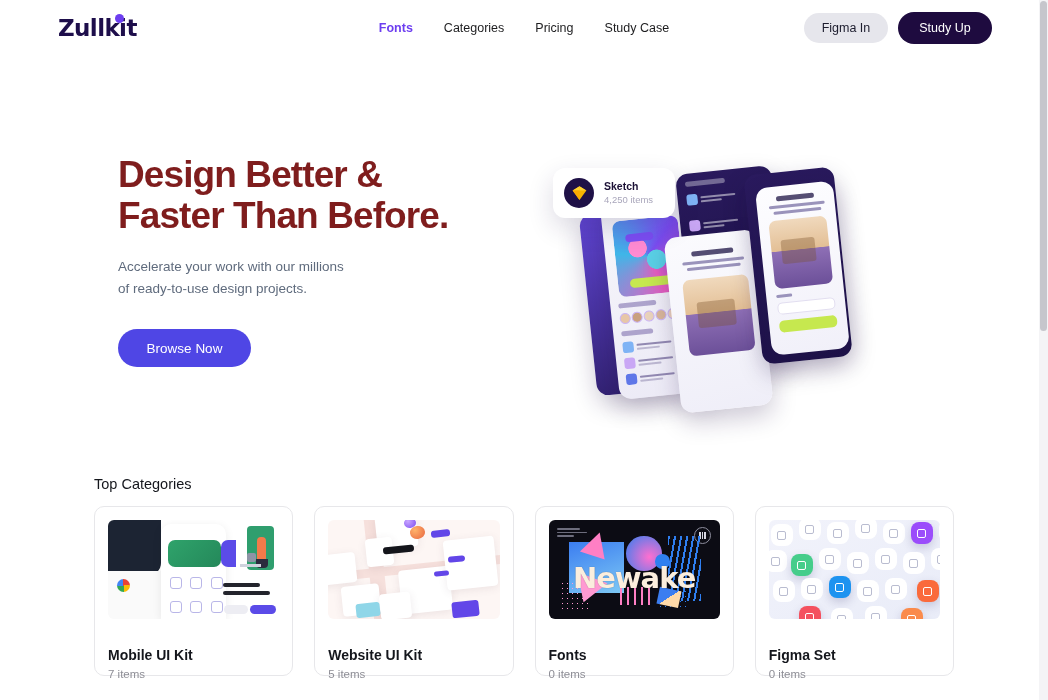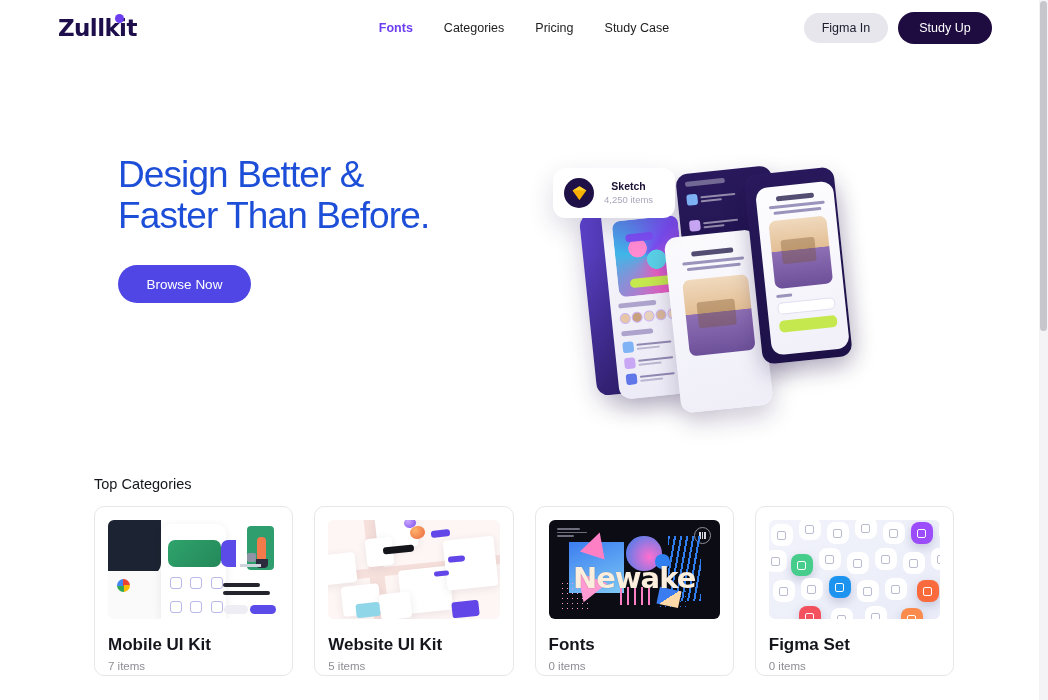--- a/index.html
+++ b/index.html
@@ -83,22 +83,22 @@
   .hero {
     display: flex;
     height: 420px;
     padding: 0 0 0 118px;
     position: relative;
   }
   .hero-left { padding-top: 98px; width: 430px; }
   .hero-title {
     font-size: 37px;
     line-height: 41px;
-    font-weight: 400;
-    color: #1d4ed8;
+    font-weight: 700;
+    color: #7f1d1d;
     letter-spacing: -0.9px;
     font-family: "Liberation Sans", sans-serif;
   }
   .hero-sub {
     margin-top: 20px;
     font-size: 13.5px;
     line-height: 22px;
     color: #5f6b7d;
   }
   .btn-browse {
@@ -216,21 +216,21 @@
   .chip {
     position: absolute;
     background: #fff;
     border-radius: 12px;
     box-shadow: 0 10px 26px rgba(40,25,80,.16);
     display: flex;
     align-items: center;
     gap: 10px;
     padding: 10px 22px 10px 11px;
   }
-  .chip-sketch { left: 8px; top: 27px; text-align: center; }
+  .chip-sketch { left: 8px; top: 27px; }
   .chip-figma { left: 186px; top: 215px; }
   .chip-ic {
     width: 30px; height: 30px; border-radius: 50%;
     background: #1f1147;
     display: flex; align-items: center; justify-content: center;
     flex-shrink: 0;
   }
   .chip-name { font-size: 10.5px; font-weight: 700; color: #1b1035; line-height: 13px; }
   .chip-count { font-size: 9.5px; color: #a9a6bb; line-height: 13px; }
 
@@ -255,24 +255,24 @@
     cursor: pointer;
     height: 170px;
   }
   .thumb {
     height: 99px;
     border-radius: 6px;
     overflow: hidden;
     position: relative;
   }
   .cat-name {
-    font-size: 17px;
+    font-size: 14px;
     font-weight: 700;
     color: #14161c;
-    margin-top: 16px;
+    margin-top: 28px;
   }
   .cat-count { font-size: 11.5px; color: #8d8d95; margin-top: 5px; }
 
   
   .t1 { background: #ffffff; }
   .t1 .dark { position:absolute; left:0; top:0; width:31%; height:56%;
               background:#1c2433; border-radius:0 0 12px 0; }
   .t1 .white { position:absolute; left:0; top:52%; width:31%; height:48%; background:#fafafa; }
   .t1 .gicon { position:absolute; left:5%; top:60%; width:13px; height:13px; border-radius:50%;
                background: conic-gradient(#ea4335 0 25%, #fbbc05 0 50%, #34a853 0 75%, #4285f4 0); }
@@ -397,20 +397,24 @@
     <button class="btn-signup">Study Up</button>
   </div>
 </div>
 
 <section class="hero">
   <div class="hero-left">
     <h1 class="hero-title">
       <span>Design Better &amp;</span><br>
       <span>Faster Than Before.</span>
     </h1>
+    <p class="hero-sub">
+      <span>Accelerate your work with our millions</span><br>
+      <span>of ready-to-use design projects.</span>
+    </p>
     <button class="btn-browse">Browse Now</button>
   </div>
 
   <div class="hero-art">
     <div class="art-stage">
 
       <div class="phone ph1"></div>
 
       <div class="phone ph2">
         <div class="row-line" style="left:8px;top:7px;width:44px;background:rgba(90,70,150,.4)"></div>

